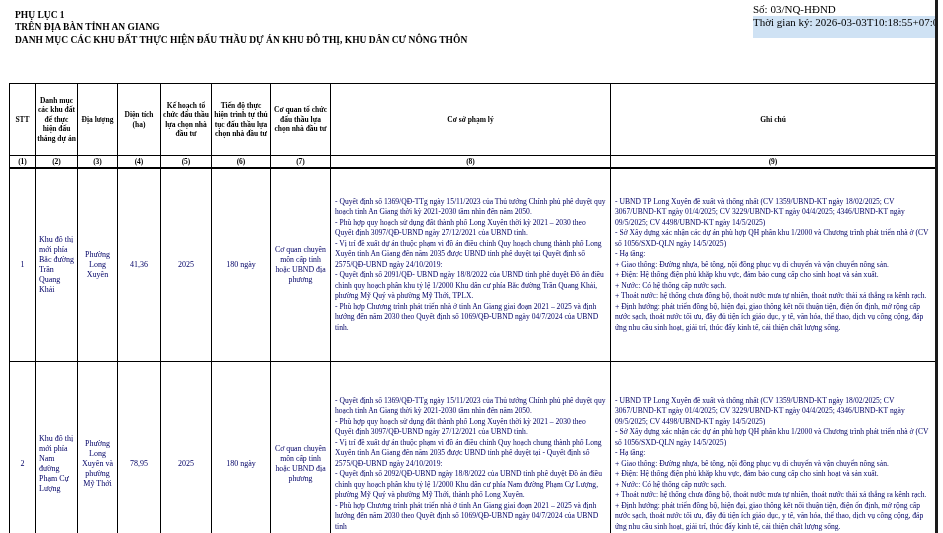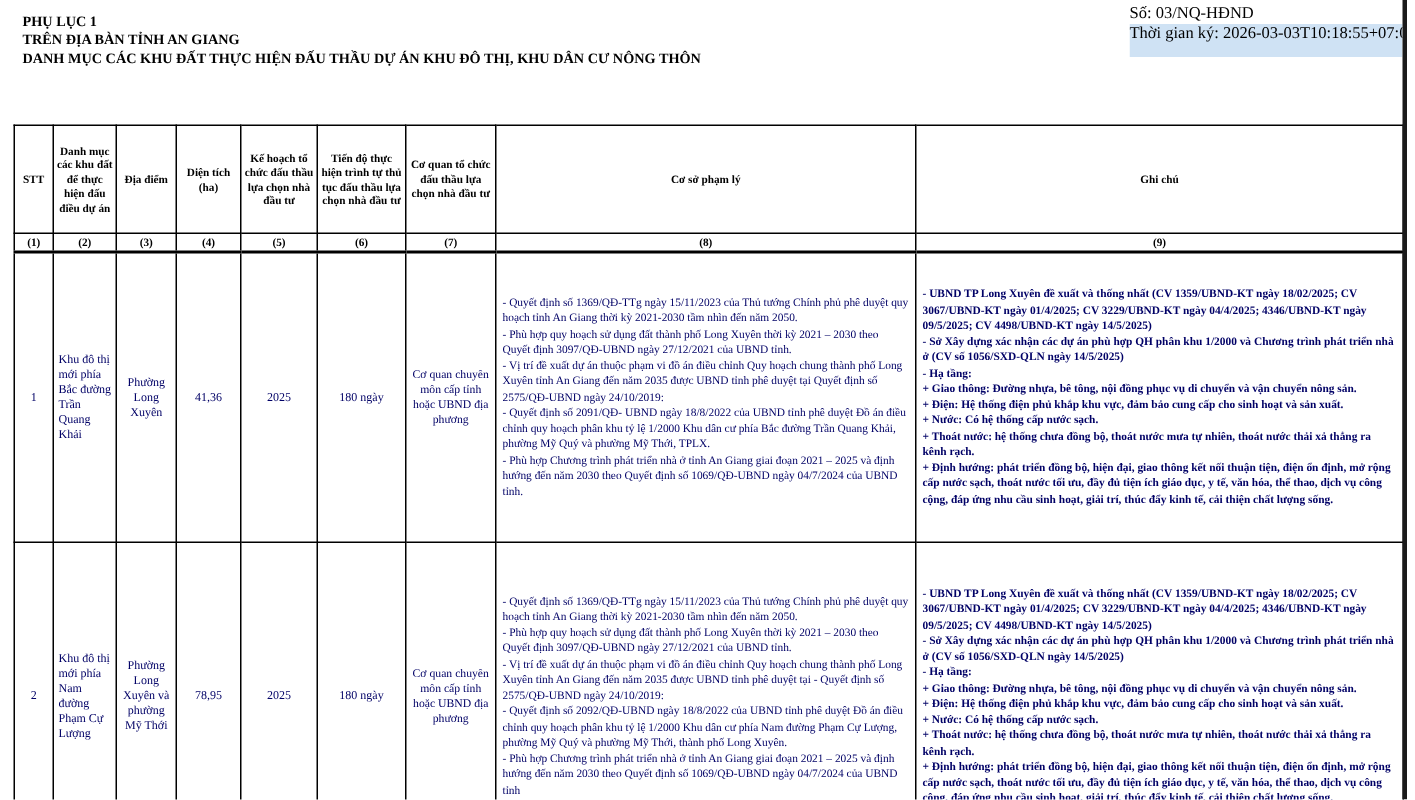--- a/index.html
+++ b/index.html
@@ -23,21 +23,21 @@
   tr.hrow{height:72px;}
   tr.hrow th{font-size:7.5px;font-weight:bold;text-align:center;vertical-align:middle;padding:2px 1px;line-height:9.5px;}
   tr.nrow{height:12px;}
   tr.nrow th{font-size:7.5px;font-weight:bold;text-align:center;padding:0;border-bottom:2px solid #000;line-height:11px;}
   tbody td{color:#000066;font-size:8px;text-align:center;vertical-align:middle;padding:2px;line-height:10px;}
   tr.row1{height:193px;}
   tr.row2{height:206px;}
   td.c-name{text-align:left;padding:2px 3px;}
   td.c-agency{font-size:7.8px;}
   td.c-legal,td.c-notes{text-align:left;vertical-align:middle;font-size:7.6px;line-height:10.5px;padding:2px 4px;}
-  td.c-notes{font-weight:bold;}
+  td.c-notes{font-weight:normal;}
   .para{margin:0;}
 </style>
 </head>
 <body>
 
 <div class="page">
 
   <div class="sig">
     <div class="sig-no">Số: 03/NQ-HĐND</div>
     <div class="sig-time">Thời gian ký: 2026-03-03T10:18:55+07:0</div>
@@ -57,22 +57,22 @@
       <col style="width:43px">
         <col style="width:51px">
         <col style="width:59px">
       <col style="width:60px">
         <col style="width:280px">
         <col style="width:325px">
     </colgroup>
     <thead>
       <tr class="hrow">
         <th>STT</th>
-        <th>Danh mục các khu đất để thực hiện đấu điều dự án</th>
-        <th>Địa điểm</th>
+        <th>Danh mục các khu đất để thực hiện đấu tháng dự án</th>
+        <th>Địa lượng</th>
         <th>Diện tích (ha)</th>
         <th>Kế hoạch tổ chức đấu thầu lựa chọn nhà đầu tư</th>
         <th>Tiến độ thực hiện trình tự thủ tục đấu thầu lựa chọn nhà đầu tư</th>
         <th>Cơ quan tổ chức đấu thầu lựa chọn nhà đầu tư</th>
         <th>Cơ sở phạm lý</th>
         <th>Ghi chú</th>
       </tr>
       <tr class="nrow">
         <th>(1)</th>
         <th>(2)</th>

